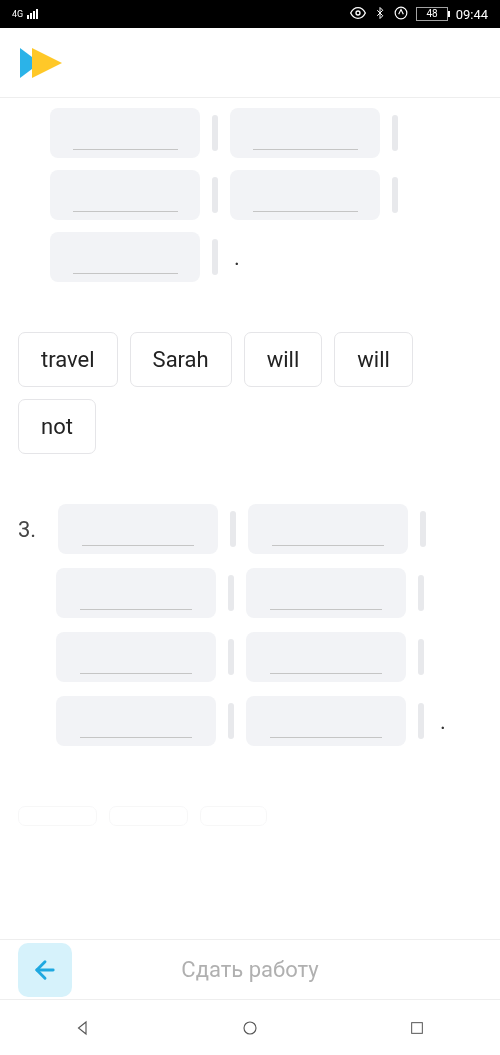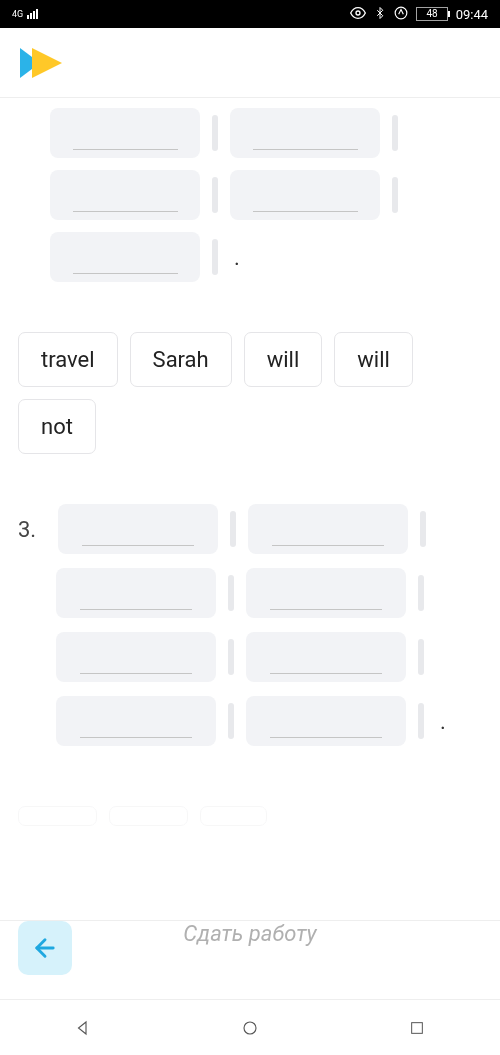--- a/index.html
+++ b/index.html
@@ -142,28 +142,27 @@
       opacity: 0.3;
       color: transparent;
       height: 20px;
       overflow: hidden;
     }
     .bottom-bar {
       position: absolute;
       bottom: 55px;
       left: 0;
       right: 0;
-      height: 80px;
+      height: 61px;
       border-top: 1px solid #eee;
       border-bottom: 1px solid #eee;
       display: flex;
-      align-items: flex-start;
+      align-items: center;
       padding: 0 18px;
       background: #fff;
-      font-style: italic;
     }
     .back-btn {
       width: 54px;
       height: 54px;
       background: #d6f2fb;
       border-radius: 10px;
       display: flex;
       align-items: center;
       justify-content: center;
       cursor: pointer;

